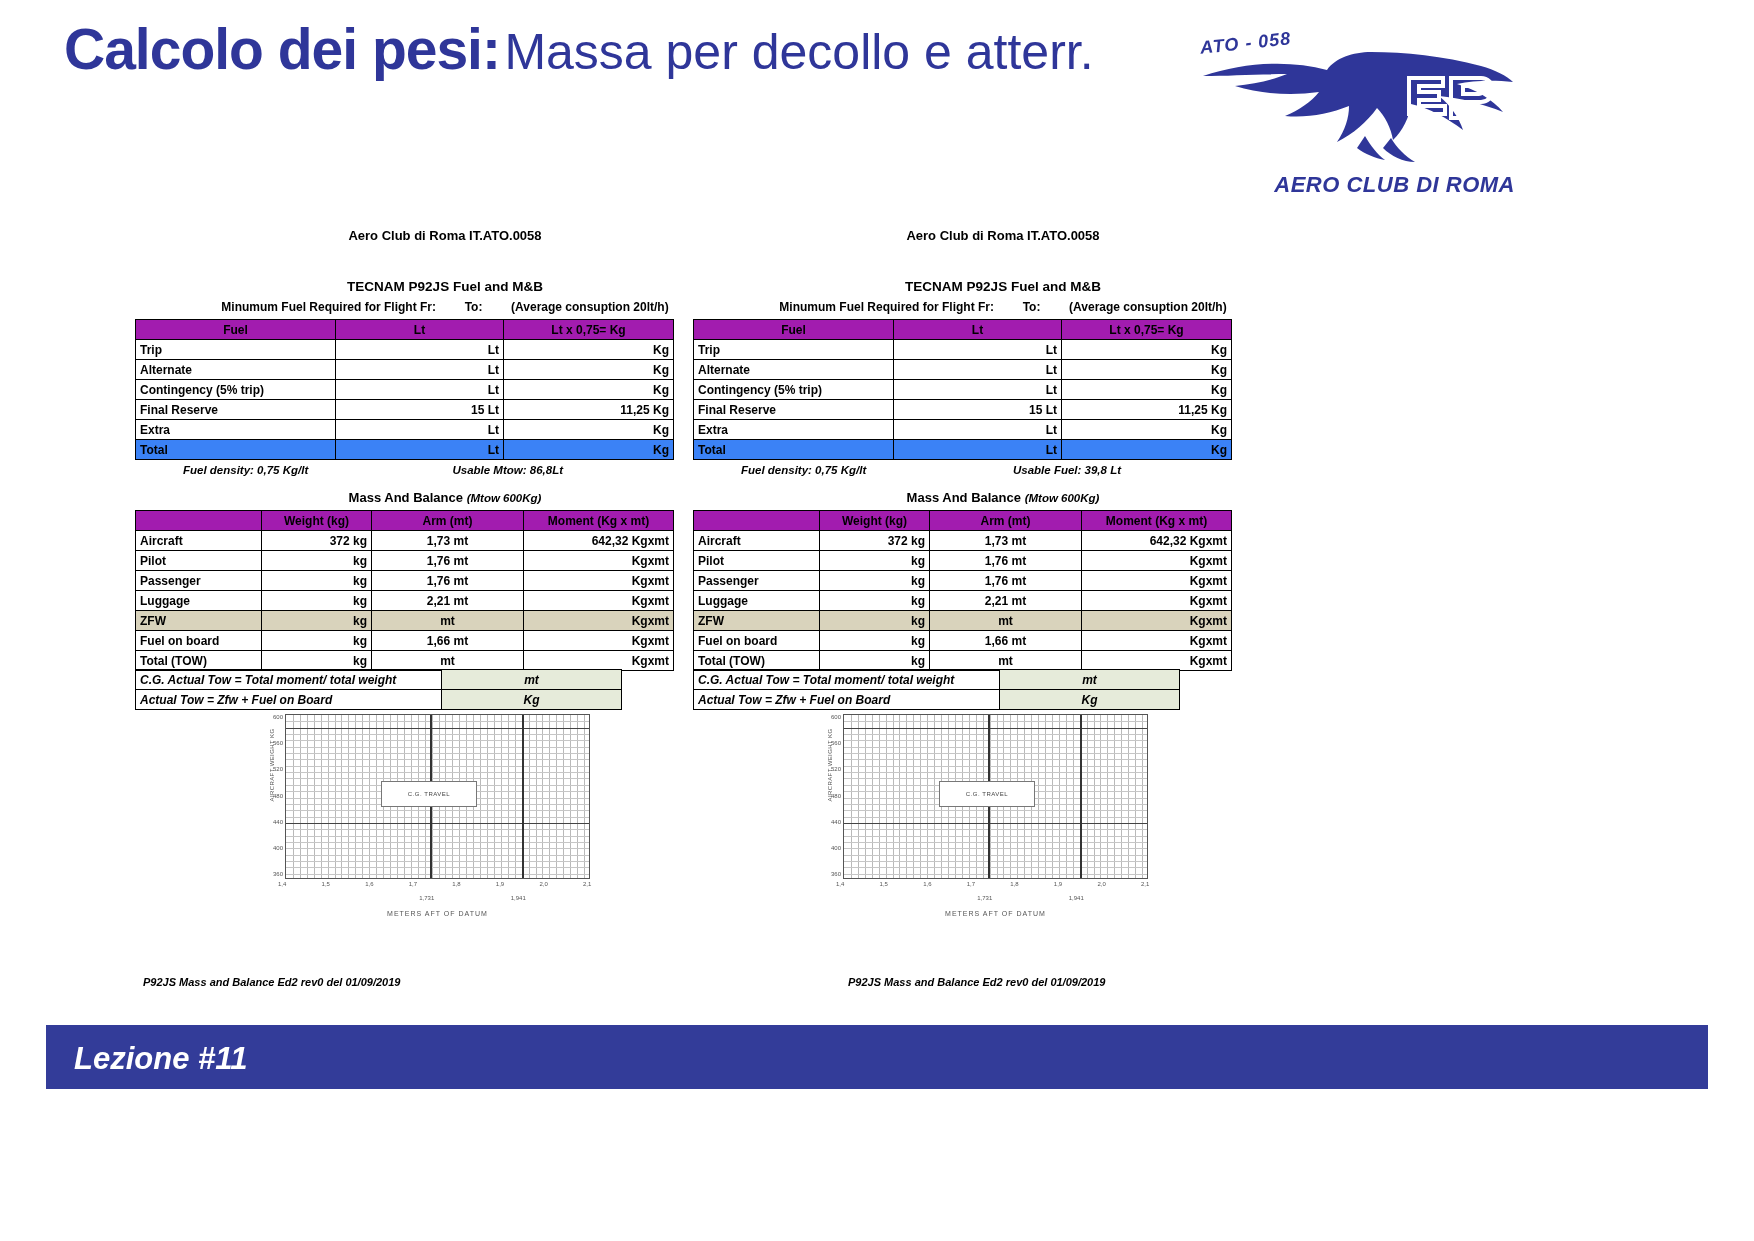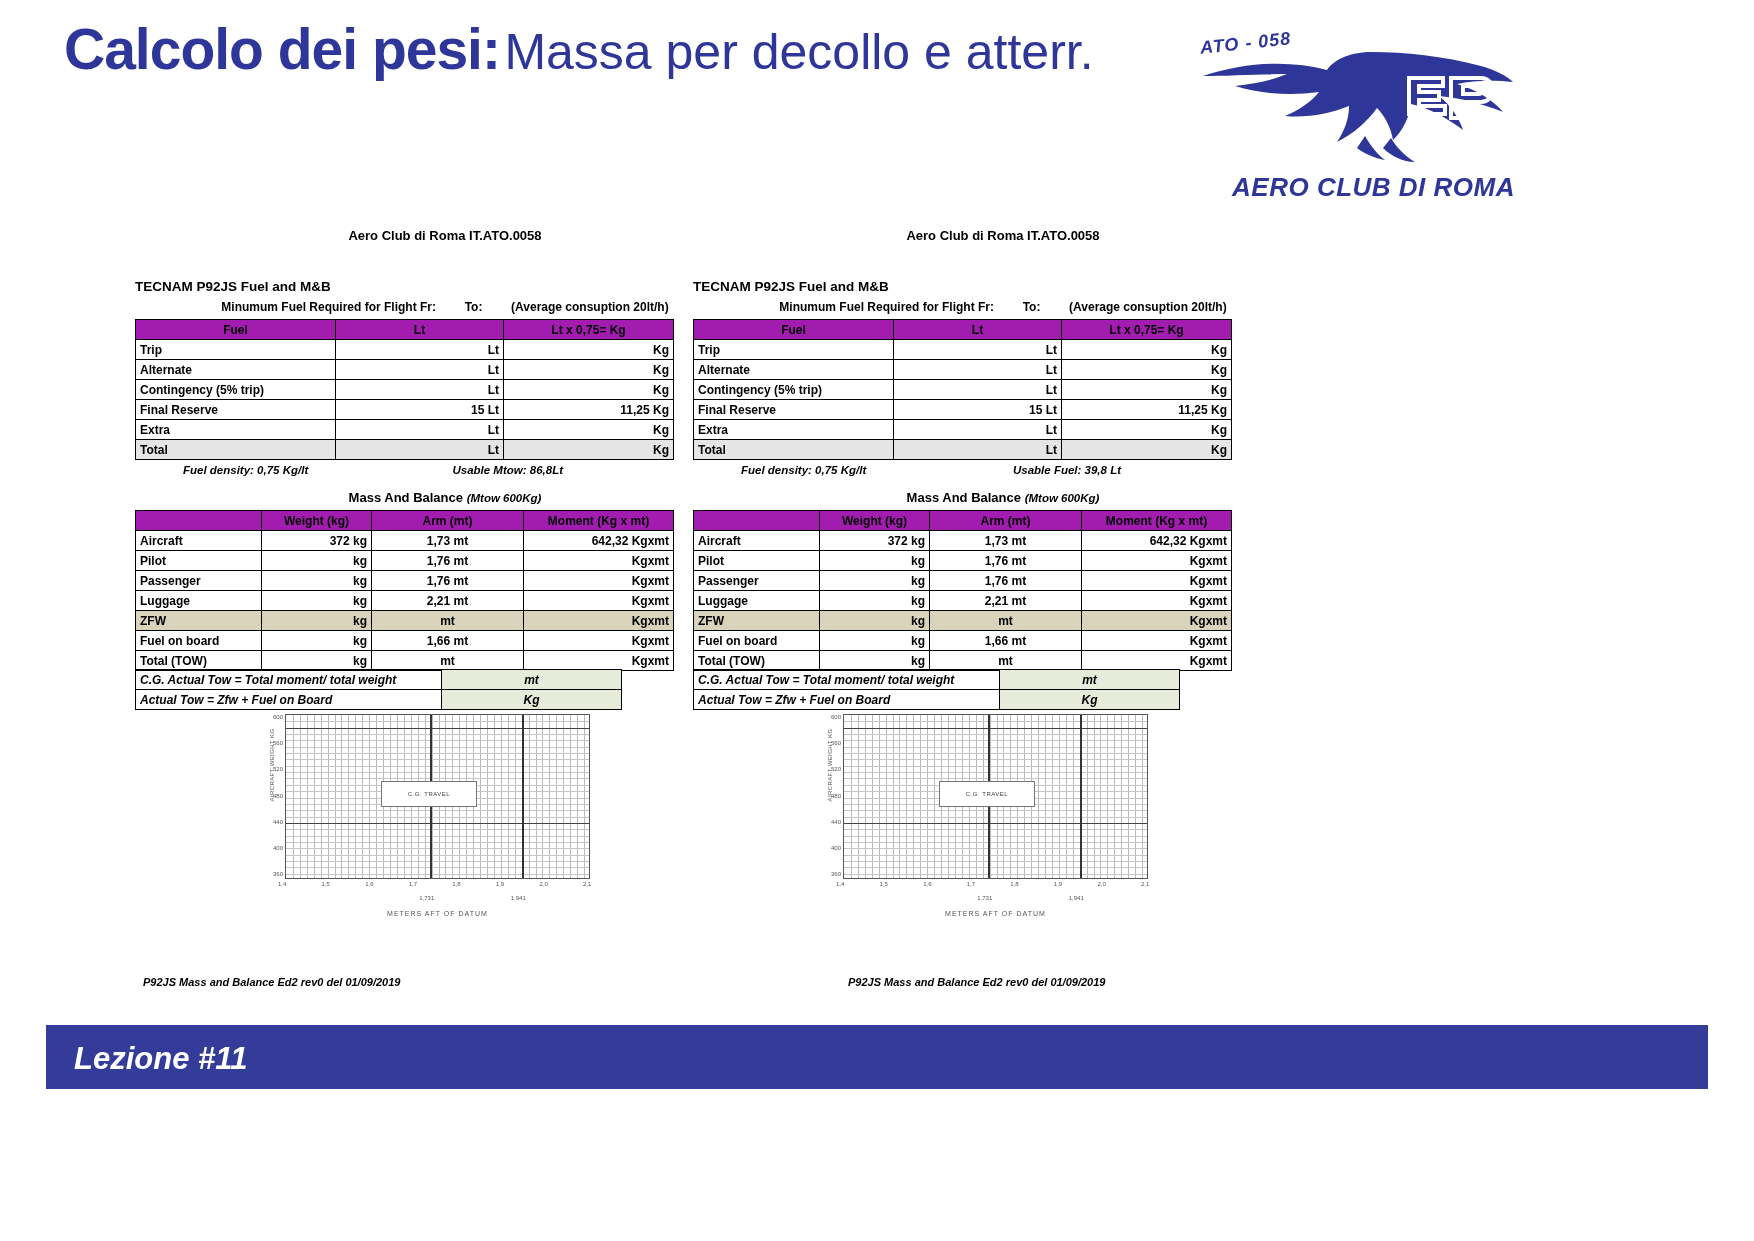--- a/index.html
+++ b/index.html
@@ -30,53 +30,53 @@
   #logo-block { position:absolute; left:1195px; top:24px; width:320px; height:190px; }
   #logo-ato {
     position:absolute; left:5px; top:9px;
     font-size:18px; font-weight:bold; font-style:italic;
     color:#2F3699; transform:rotate(-6deg); letter-spacing:1px;
     font-family:"Liberation Sans", sans-serif;
   }
   #logo-eagle { position:absolute; left:0px; top:26px; width:320px; height:115px; }
   #logo-name {
     position:absolute; left:0px; top:148px; width:320px;
-    text-align:right; font-size:26px; font-weight:bold; font-style:italic;
+    text-align:right; font-size:22px; font-weight:bold; font-style:italic;
     color:#2F3699; letter-spacing:0.5px;
     font-family:"Liberation Sans", sans-serif;
   }
 
   
   .sheet { position:absolute; top:228px; width:620px; height:780px; }
   #sheet-left  { left:135px; }
   #sheet-right { left:693px; }
 
   .sheet-head {
     text-align:center; font-size:13px; font-weight:bold; color:#000;
     font-family:"Liberation Sans", sans-serif;
   }
-  .sheet-title { font-size:13.5px; font-weight:bold; margin-top:36px; }
+  .sheet-title { text-align:center; font-size:13.5px; font-weight:bold; margin-top:36px; }
   .sheet-sub   { text-align:center; font-size:12px;   font-weight:bold; margin-top:6px; }
   .sheet-sub .gap { display:inline-block; width:22px; }
 
   table.form {
     border-collapse:collapse; width:538px; margin-top:5px;
     table-layout:fixed;
     font-family:"Liberation Sans", sans-serif;
   }
   table.form td, table.form th {
     border:1.6px solid #000;
     font-size:12px; font-weight:bold; color:#000;
     height:20px; padding:0 4px;
   }
   table.form thead td { background:#a21caf; text-align:center; }
   td.lbl  { text-align:left; }
   td.num  { text-align:right; padding-right:10px; }
   td.ctr  { text-align:center; }
-  tr.shade-grey td { background:#e5e5e5; }
+  tr.shade-grey td { background:#3b82f6; }
   tr.shade-tan  td { background:#D9D3BC; }
   td.green { background:#E6EBDA; text-align:center; font-style:italic; }
   td.cgrow { text-align:left; font-style:italic; }
 
   .density-line {
     width:538px; margin-top:4px; font-size:11.5px; font-weight:bold; font-style:italic;
     display:flex; color:#000;
   }
   .density-line .d1 { margin-left:48px; }
   .density-line .d2 { margin-left:auto; margin-right:110px; }

